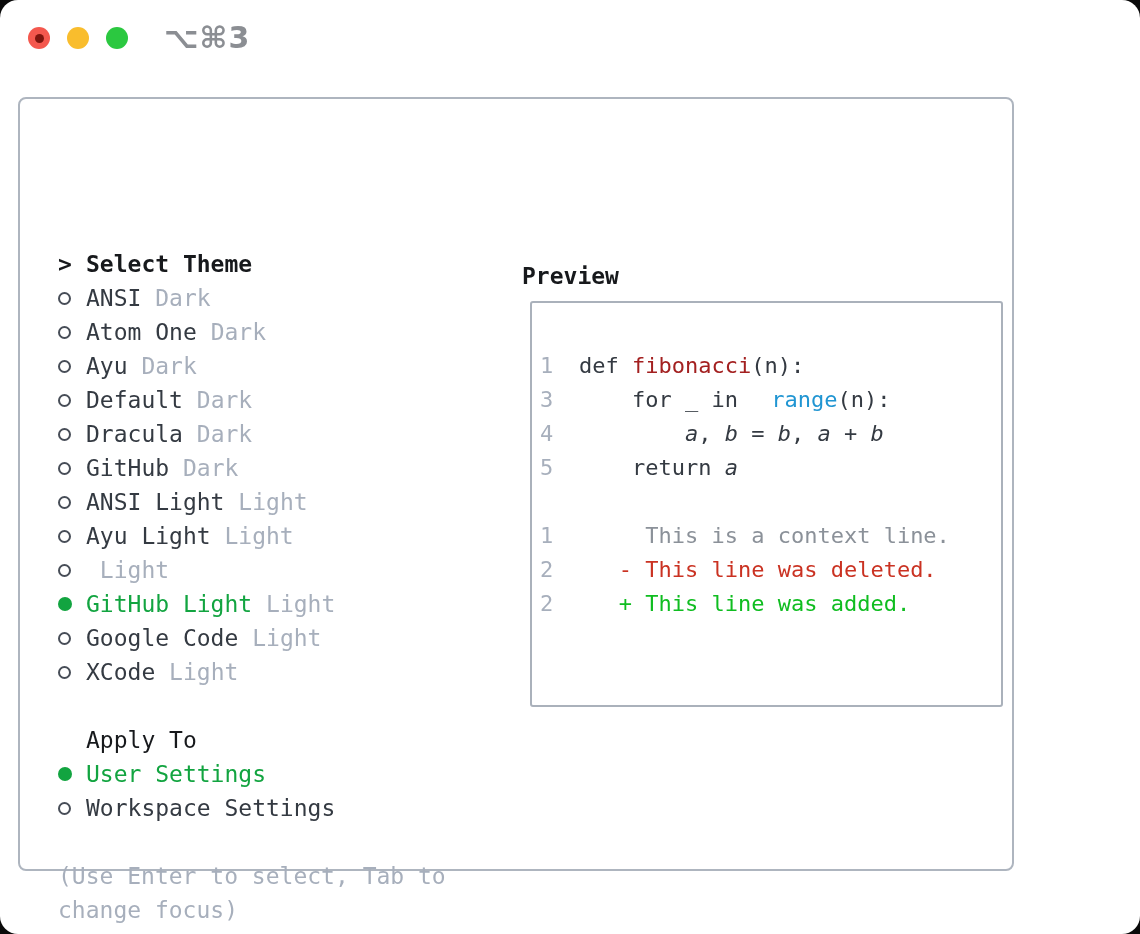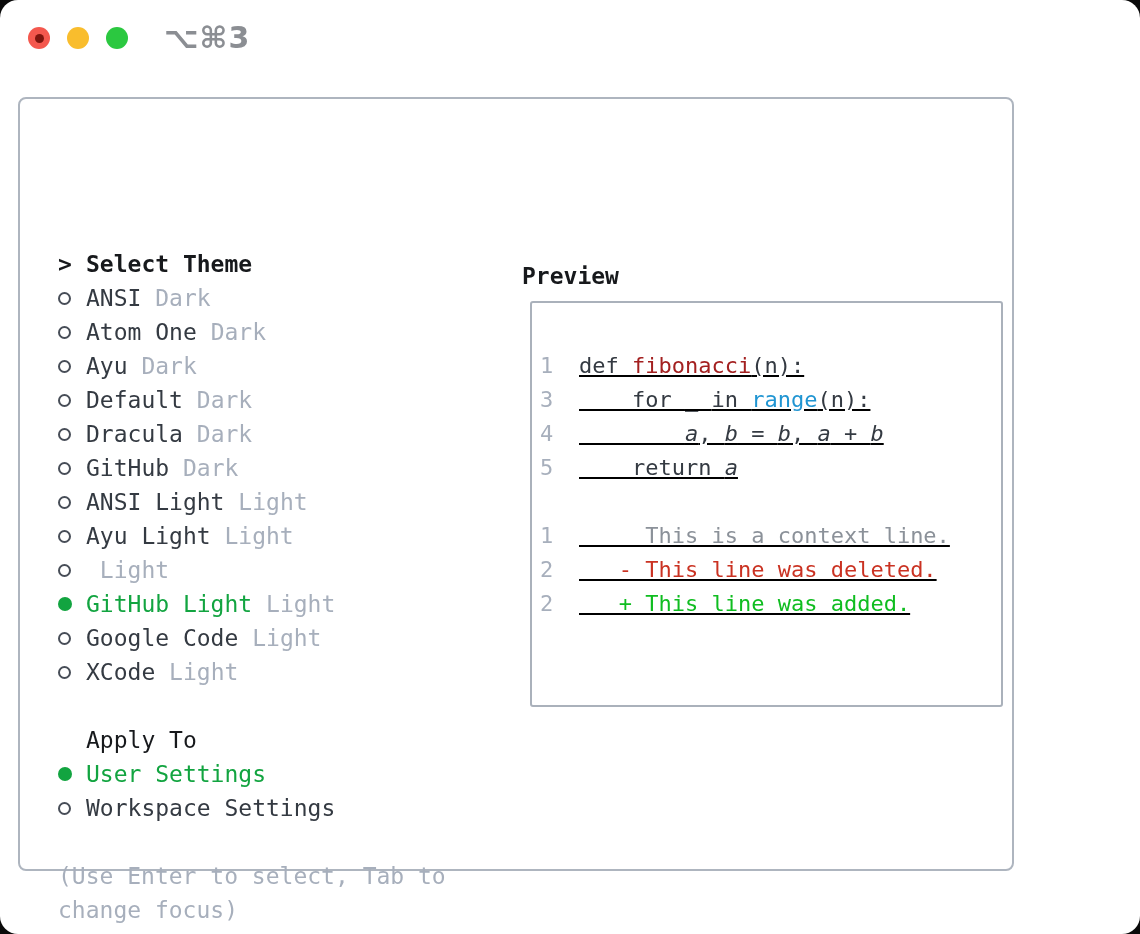--- a/index.html
+++ b/index.html
@@ -72,26 +72,26 @@
   #preview-box {
     position: absolute; left: 510px; top: 202px;
     width: 473px; height: 406px;
     box-sizing: border-box;
     border: 2px solid #aab1bb;
     border-radius: 3px;
     padding: 46px 0 0 8px;
     background: #ffffff;
     overflow: hidden;
   }
-  .pline { height: 34px; line-height: 34px; font-size: 22px; white-space: pre; text-decoration: underline; }
+  .pline { height: 34px; line-height: 34px; font-size: 22px; white-space: pre; }
   .ln { display: inline-block; width: 39px; color: var(--muted); }
   .seg-k  { color: var(--text-dark); }
   .seg-p  { color: var(--text-dark); }
   .seg-fn { color: var(--function-red); }
-  .seg-b  { color: var(--builtin-blue); }
+  .seg-b  { color: var(--builtin-blue); margin-left: 20px; }
   .seg-n  { color: var(--number-teal); }
   .seg-v  { color: var(--text-dark); font-style: italic; }
   .d-context { color: var(--context-gray); }
   .d-deleted { color: var(--diff-deleted); }
   .d-added   { color: var(--diff-added); }
 </style>
 </head>
 <body>
 
 <div id="window">

